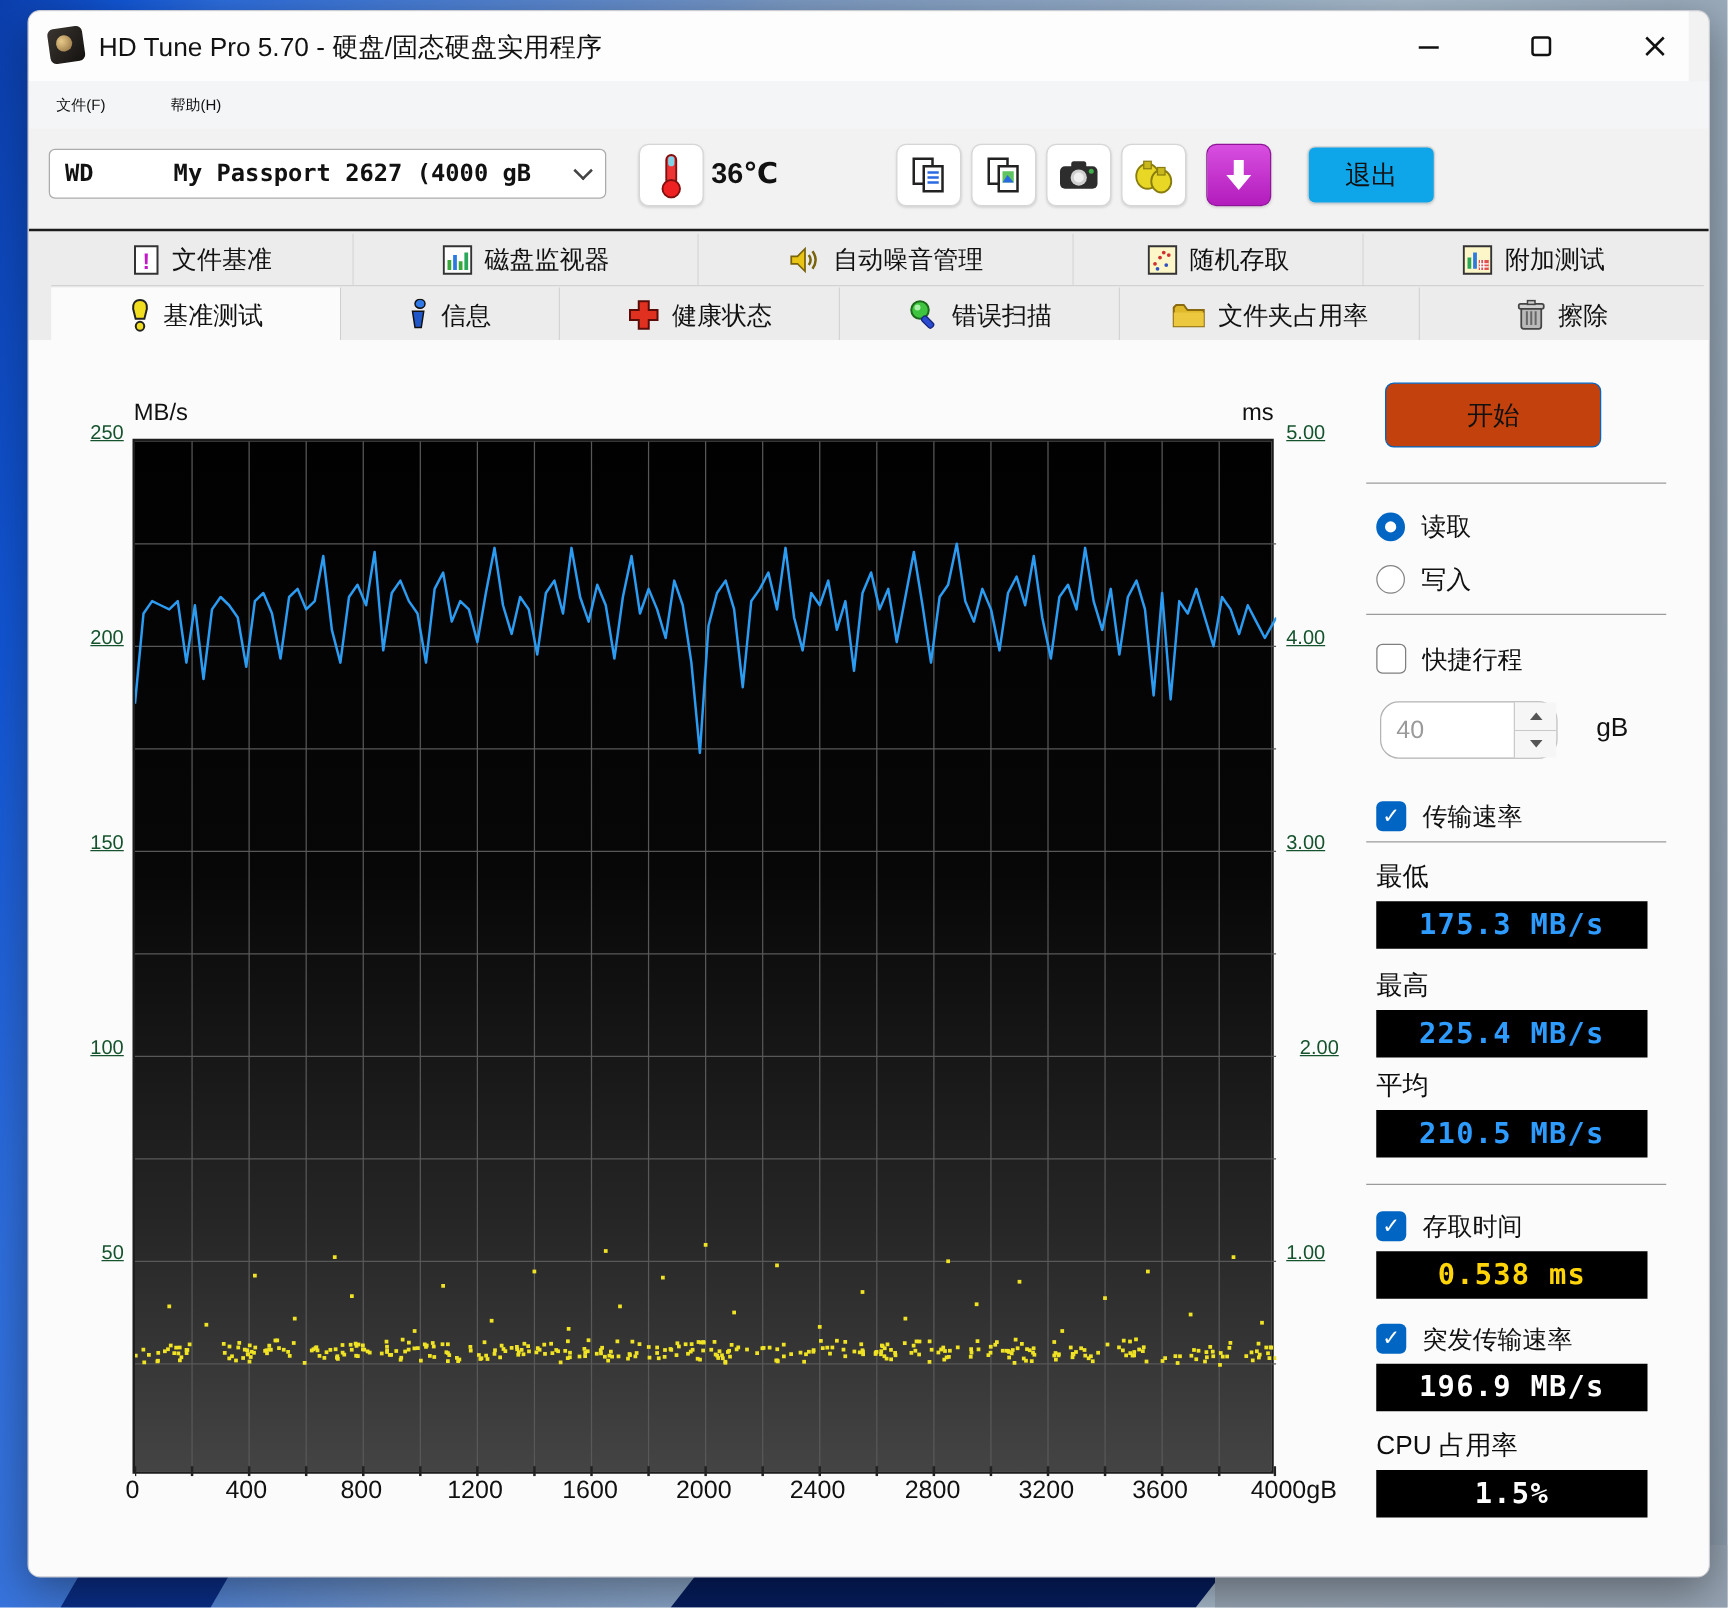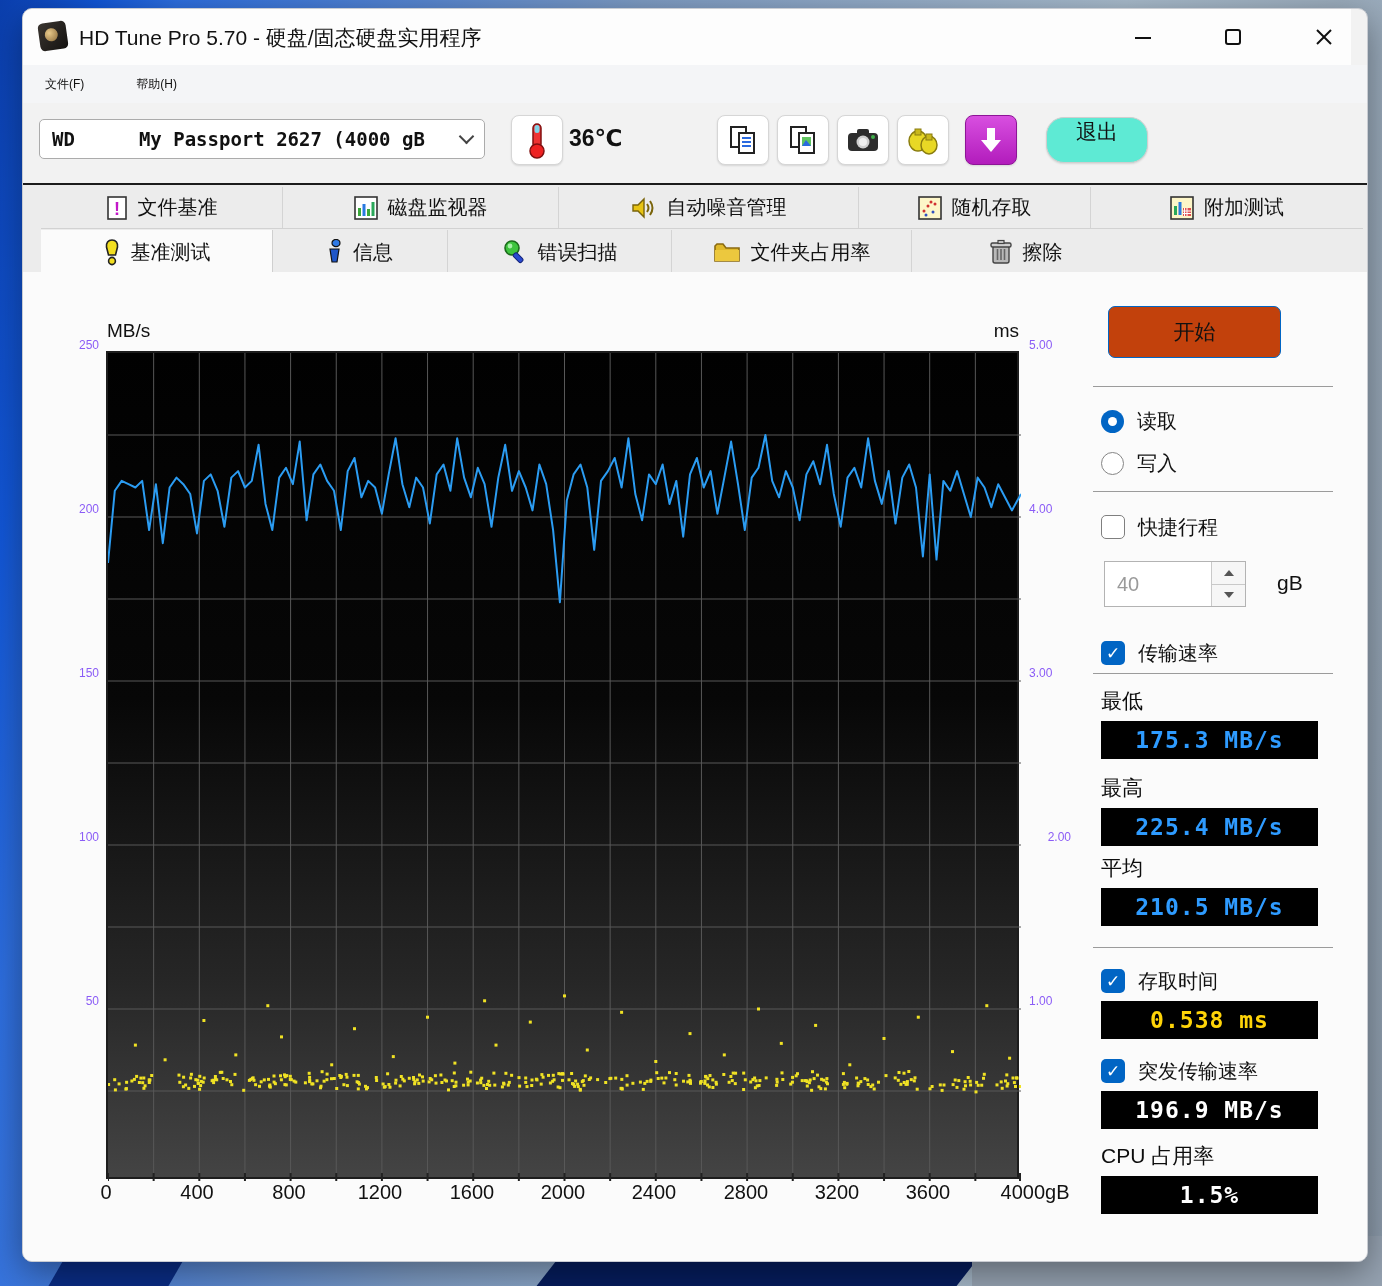--- a/index.html
+++ b/index.html
@@ -33,57 +33,57 @@
   .menu-item { font-size:12px; color:#111; padding:4px 8px; }
 
   
   .toolbar { position:absolute; top:94px; left:0; right:0; height:80px; background:#f2f2f2; }
   .drive-select { position:absolute; left:16px; top:16px; width:446px; height:40px; background:#fff; border:1px solid #ababab; border-radius:5px; display:flex; align-items:center; padding:0 12px; }
   .drive-vendor { font-family:"DejaVu Sans Mono",monospace; font-size:19px; font-weight:bold; }
   .drive-model { font-family:"DejaVu Sans Mono",monospace; font-size:19px; font-weight:bold; margin-left:64px; white-space:nowrap; overflow:hidden; flex:1; }
   .chev { width:11px; height:11px; border-right:2px solid #444; border-bottom:2px solid #444; transform:rotate(45deg); margin-left:6px; margin-top:-5px; flex:none; }
   .tbtn { position:absolute; top:12px; width:52px; height:50px; background:#fff; border:1px solid #d6d6d6; border-radius:8px; box-shadow:0 1px 2px rgba(0,0,0,.12); display:flex; align-items:center; justify-content:center; }
   .temp-text { position:absolute; left:546px; top:22px; font-size:23px; font-weight:bold; }
-  .exit-btn { position:absolute; left:1023px; top:14px; width:102px; height:46px; background:#5eead4; border:1px solid #cfcfcf; border-radius:18px; box-shadow:0 1px 2px rgba(0,0,0,.12); font-size:21px; display:flex; justify-content:center; }
+  .exit-btn { position:absolute; left:1023px; top:14px; width:102px; height:46px; background:#0ea5e9; border:1px solid #cfcfcf; border-radius:6px; box-shadow:0 1px 2px rgba(0,0,0,.12); font-size:21px; display:flex; align-items:center; justify-content:center; }
   .tbtn.magenta { background:linear-gradient(180deg,#d84fe0,#b21cbc); border-color:#8d1596; }
 
   
   .tabs-region { position:absolute; top:174px; left:0; right:0; height:89px; background:#ececec; border-top:2px solid #1c1c1c; }
   .tab-row { position:absolute; left:18px; width:1322px; display:flex; }
   .tab-row.r1 { top:2px; height:42px; border-bottom:1px solid #d2d2d2; }
   .tab-row.r2 { top:45px; height:44px; }
   .tab { display:flex; align-items:center; justify-content:center; gap:10px; border-right:1px solid #d4d4d4; background:#ececec; font-size:20px; white-space:nowrap; }
   .tab.active { background:#fbfbfb; border-right:1px solid #cfcfcf; }
   .tab .ticon { display:flex; }
 
   
   .content { position:absolute; top:263px; left:0; right:0; bottom:0; background:#fbfbfb; }
 
   
   .plot-wrap { position:absolute; left:83px; top:79px; width:913px; height:828px;
     background:linear-gradient(180deg,#010101 0%,#070707 42%,#262626 76%,#444 100%);
     border:2px solid #1d1d1d; }
   .plot-wrap svg { position:absolute; left:0; top:0; }
   .axis-unit { position:absolute; font-size:19px; color:#111; }
-  .ytick { position:absolute; font-size:12px; color:#8b5cf6; width:42px; }
+  .ytick { position:absolute; font-size:16px; color:#14532d; width:42px;text-decoration:underline; }
   .ytick.left { text-align:right; }
   .xtick { position:absolute; font-size:20px; color:#111; width:90px; text-align:center; top:909px; }
 
   
   .start-btn { position:absolute; left:1085px; top:34px; width:173px; height:52px; background:#c2410c; border:1.6px solid #0165c4; border-radius:7px; font-size:21px; display:flex; align-items:center; justify-content:center; }
   .sep { position:absolute; left:1070px; width:240px; border-top:1px solid #9b9b9b; }
   .ctl-row { position:absolute; left:1078px; display:flex; align-items:center; gap:13px; height:28px; font-size:20px; white-space:nowrap; }
   .radio { width:23px; height:23px; border-radius:50%; flex:none; position:relative; }
   .radio.sel { background:#0165c4; }
   .radio.sel::after { content:""; position:absolute; left:7px; top:7px; width:9px; height:9px; background:#fff; border-radius:50%; }
   .radio.unsel { background:#fff; border:1.6px solid #858585; }
   .chk { width:24px; height:24px; border-radius:5px; flex:none; display:flex; align-items:center; justify-content:center; }
   .chk.on { background:#0165c4; color:#fff; font-size:17px; font-weight:bold; }
   .chk.off { background:#fff; border:1.6px solid #7f7f7f; }
-  .spinbox { position:absolute; left:1081px; top:289px; width:142px; height:46px; background:#fff; border:1px solid #b3b3b3; border-radius:0; display:flex; }
+  .spinbox { position:absolute; left:1081px; top:289px; width:142px; height:46px; background:#fff; border:1px solid #b3b3b3; border-radius:15px; display:flex; }
   .spin-val { flex:1; font-size:20px; color:#9a9a9a; display:flex; align-items:center; padding-left:12px; }
   .spin-btns { width:34px; border-left:1px solid #c9c9c9; display:flex; flex-direction:column; }
   .spin-btns .sb { flex:1; display:flex; align-items:center; justify-content:center; background:#f6f6f6; }
   .spin-btns .sb:first-child { border-bottom:1px solid #c9c9c9; }
   .tri-up { width:0; height:0; border-left:5px solid transparent; border-right:5px solid transparent; border-bottom:6px solid #555; }
   .tri-dn { width:0; height:0; border-left:5px solid transparent; border-right:5px solid transparent; border-top:6px solid #555; }
   .unit-label { position:absolute; font-size:21px; }
   .grp-label { position:absolute; left:1078px; font-size:21px; color:#0d0d0d; white-space:nowrap; }
   .lcd { position:absolute; left:1078px; width:217px; height:38px; background:#000; font-family:"DejaVu Sans Mono",monospace; font-size:23px; font-weight:bold; display:flex; align-items:center; justify-content:center; letter-spacing:1px; }
   .lcd.blue { color:#2e9bff; } .lcd.yellow { color:#ffd408; } .lcd.white { color:#fff; }
@@ -259,20 +259,28 @@
         <span>基准测试</span>
       </div>
       <div class="tab" style="width:175px;">
         <span class="ticon">
           <svg width="16" height="26" viewBox="0 0 16 26">
               <ellipse cx="9" cy="4" rx="4" ry="3.6" fill="#2f7ae6" stroke="#111" stroke-width="1.2"></ellipse>
               <path d="M3 10 L12 10 L10 23 L5 23 Z" fill="#1f56c8" stroke="#111" stroke-width="1.2"></path>
             </svg>
         </span>
         <span>信息</span>
+      </div>
+      <div class="tab" style="width:224px;">
+        <span class="ticon">
+          <svg width="26" height="26" viewBox="0 0 26 26">
+              <path d="M9 2 L17 2 L17 9 L24 9 L24 17 L17 17 L17 24 L9 24 L9 17 L2 17 L2 9 L9 9 Z" fill="#e03020" stroke="#5a0d08" stroke-width="1.6"></path>
+            </svg>
+        </span>
+        <span>健康状态</span>
       </div>
       <div class="tab" style="width:224px;">
         <span class="ticon">
           <svg width="26" height="26" viewBox="0 0 26 26">
               <circle cx="10" cy="9" r="7" fill="#3ec43e" stroke="#1a6a1a" stroke-width="1.6"></circle>
               <circle cx="8" cy="7" r="2.4" fill="#a8f0a8"></circle>
               <rect x="14" y="13" width="11" height="5" rx="2" transform="rotate(45 14 13)" fill="#2a4ad0" stroke="#14247a" stroke-width="1"></rect>
             </svg>
         </span>
         <span>错误扫描</span>

